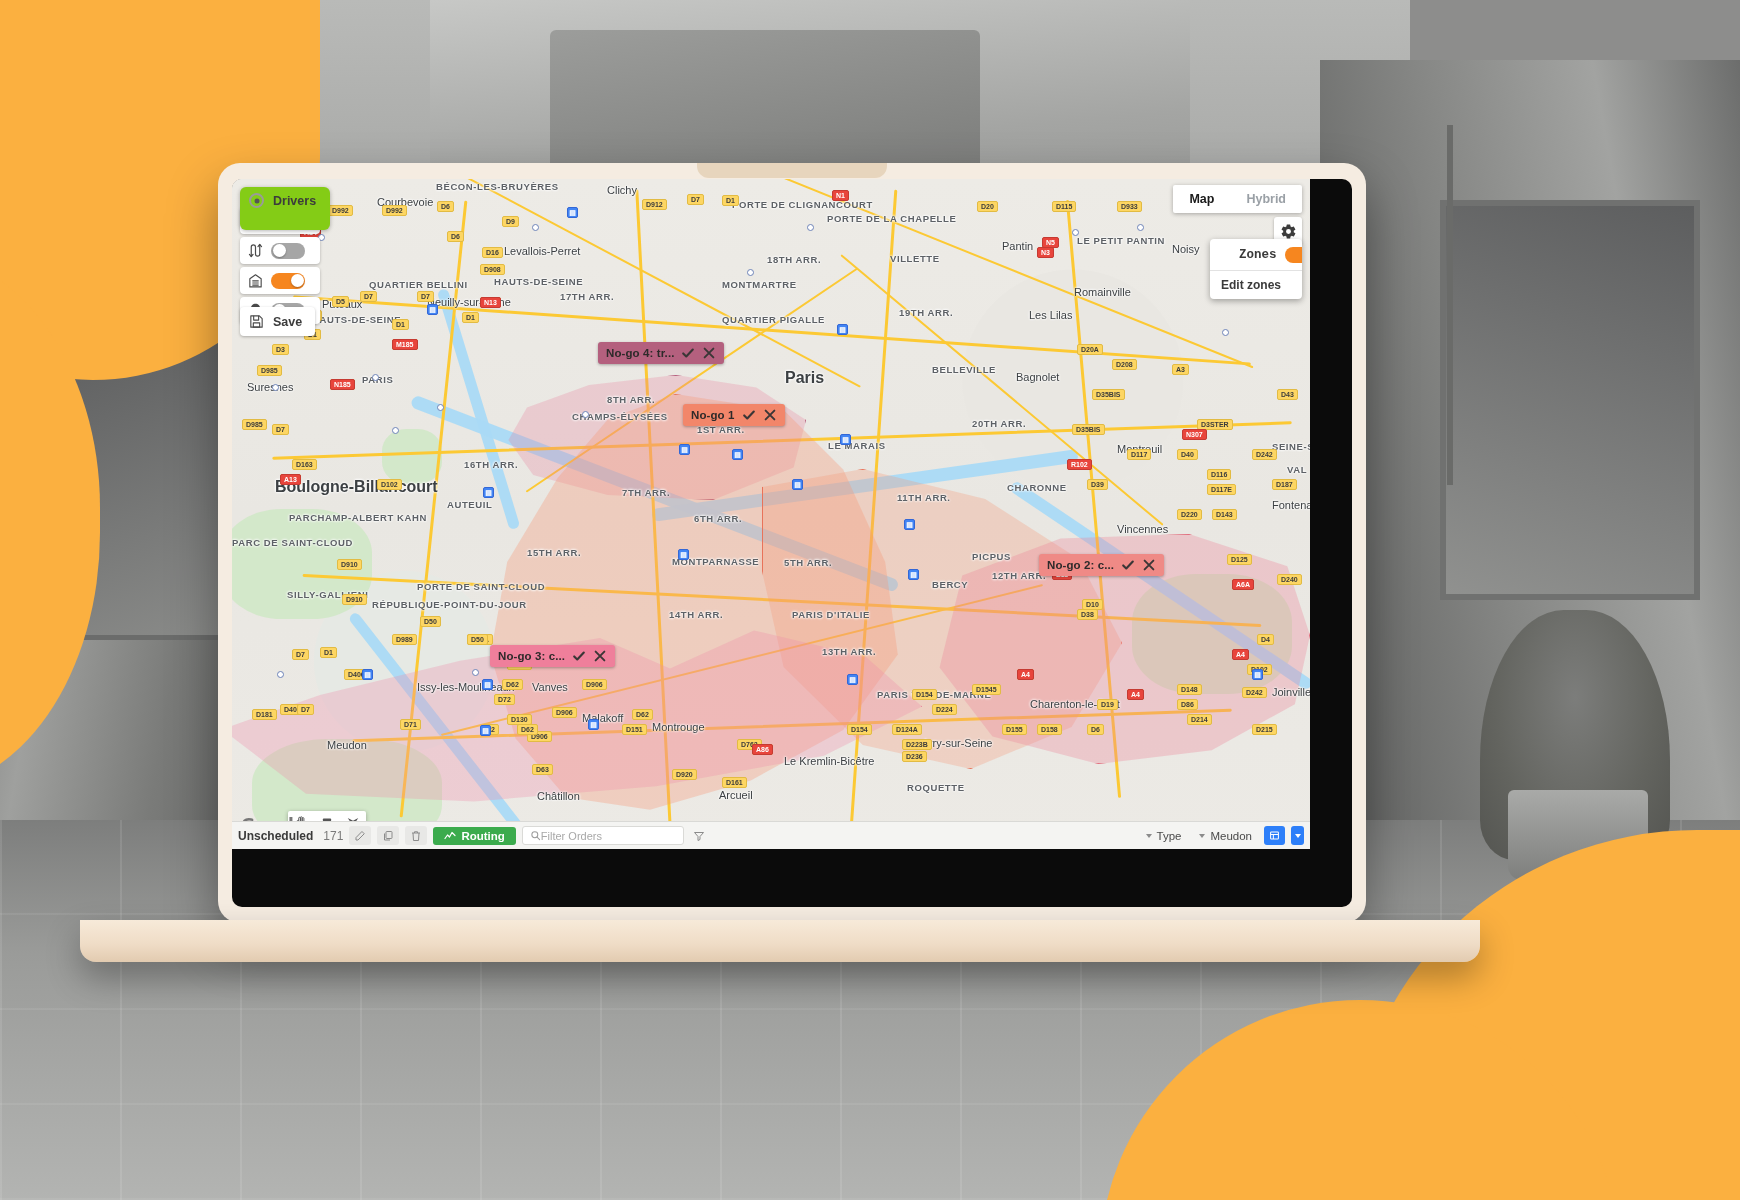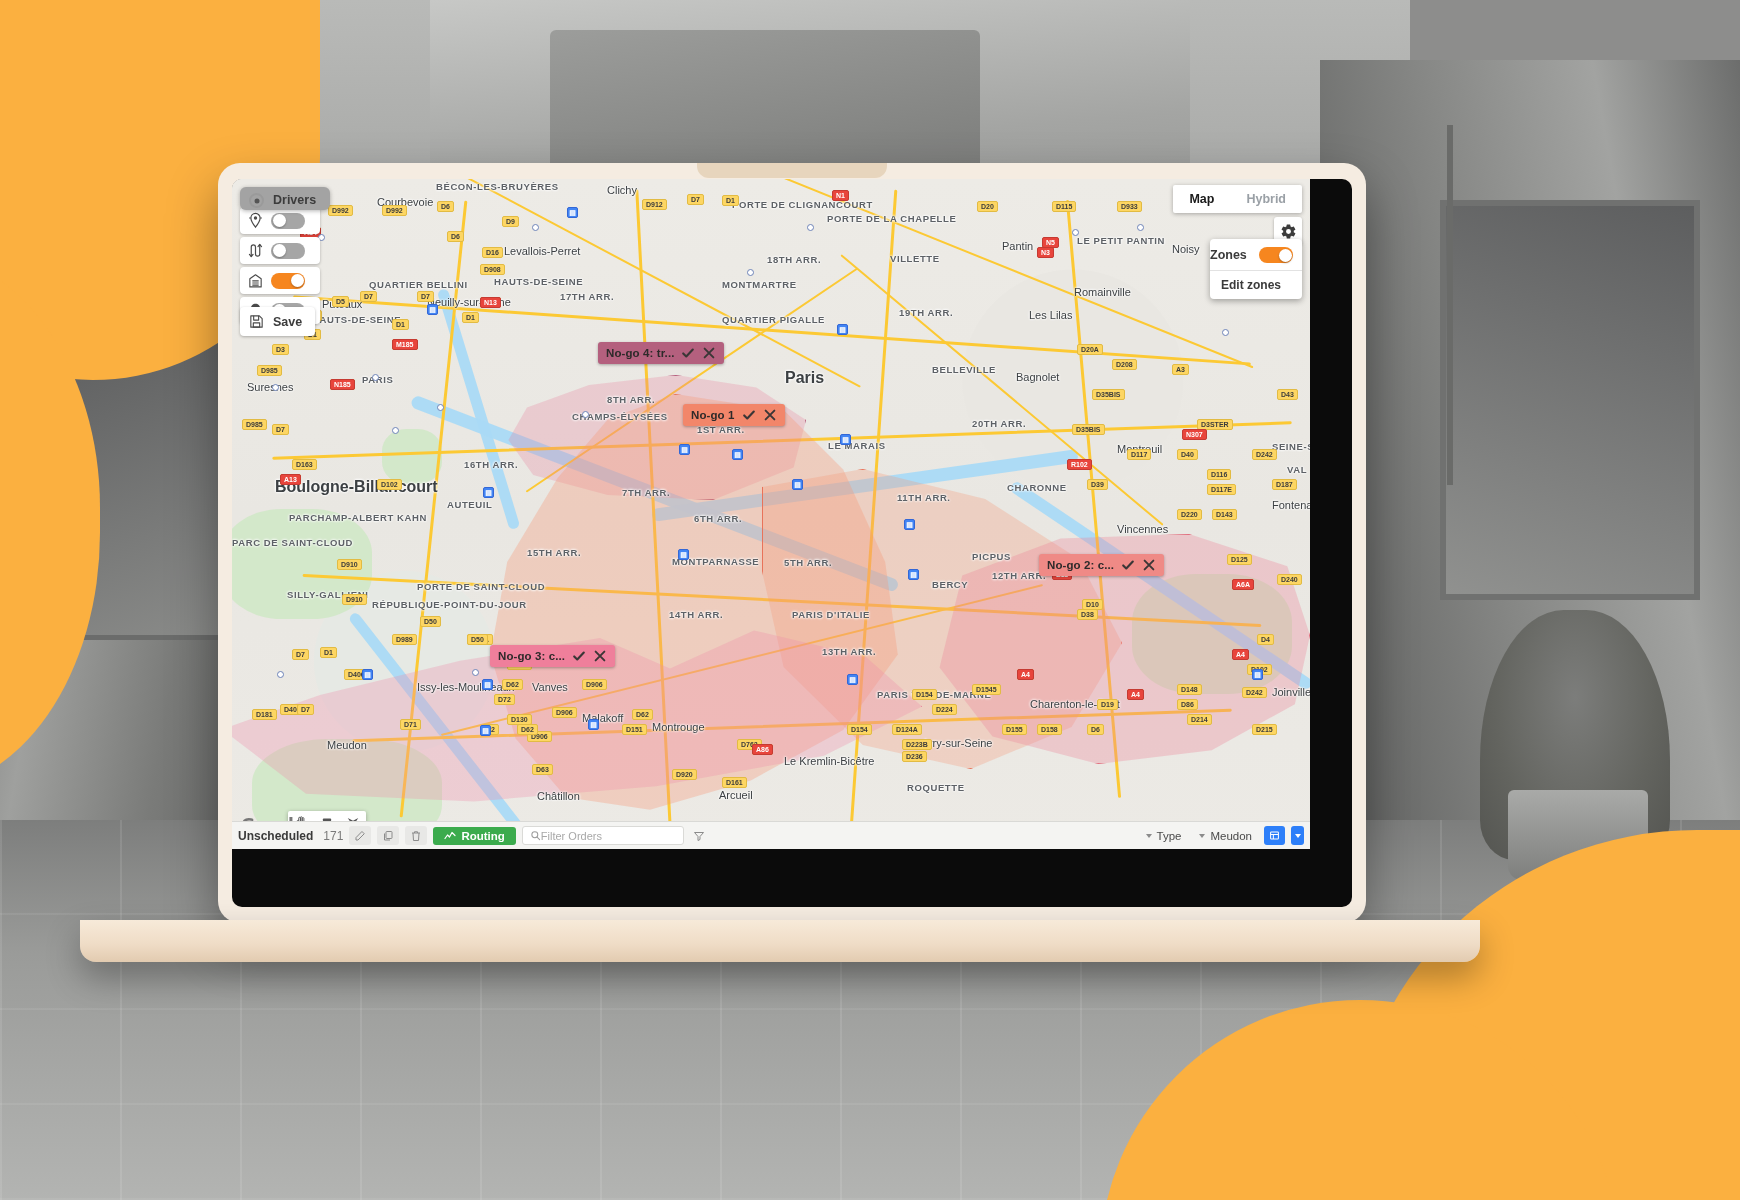--- a/index.html
+++ b/index.html
@@ -176,23 +176,23 @@
   .zone-badge .zb-act {
     width: 14px; height: 14px; display:inline-flex;
     align-items:center; justify-content:center;
     cursor: pointer; color:#3a3636;
   }
   .zone-badge svg { display:block; }
 
   
   #drivers-pill {
     position: absolute; left: 8px; top: 8px;
-    display: flex; align-items: flex-start; gap: 9px;
-    background: #a3a3a3; border-radius: 6px;
-    padding: 6px 14px 2px 9px;
+    display: flex; align-items: flex-end; gap: 9px;
+    background: #84cc16; border-radius: 6px;
+    padding: 6px 14px 22px 9px;
     box-shadow: 0 1px 4px rgba(0,0,0,.3);
     font-size: 12.5px; font-weight: 700; color: #3c3c3c;
     z-index: 9;
   }
   .dot-target {
     width: 15px; height: 15px; border-radius: 50%;
     border: 2px solid #9a9a9a; position: relative;
   }
   .dot-target:after {
     content:""; position:absolute; left:50%; top:50%;
@@ -262,21 +262,21 @@
 
   
   #zones-panel {
     position: absolute; right: 8px; top: 60px;
     width: 92px; background: #fff; border-radius: 4px;
     box-shadow: 0 2px 6px rgba(0,0,0,.33);
     z-index: 10; overflow: hidden;
   }
   #zones-head {
     display: flex; align-items: center; justify-content: space-between;
-    gap: 8px; padding: 8px 9px 7px 0;
+    gap: 8px; padding: 8px 9px 7px 29px; font-family: Liberation Mono, monospace;
   }
   #zones-head .zt {
     font-size: 12.5px; font-weight: 700; color: #3a3a3a;
   }
   #zones-panel .divider { height: 1px; background: #e2e2e2; }
   #edit-zones {
     padding: 7px 11px; font-size: 12px; font-weight: 700;
     color: #3a3a3a; cursor: pointer; white-space: nowrap;
   }
 

